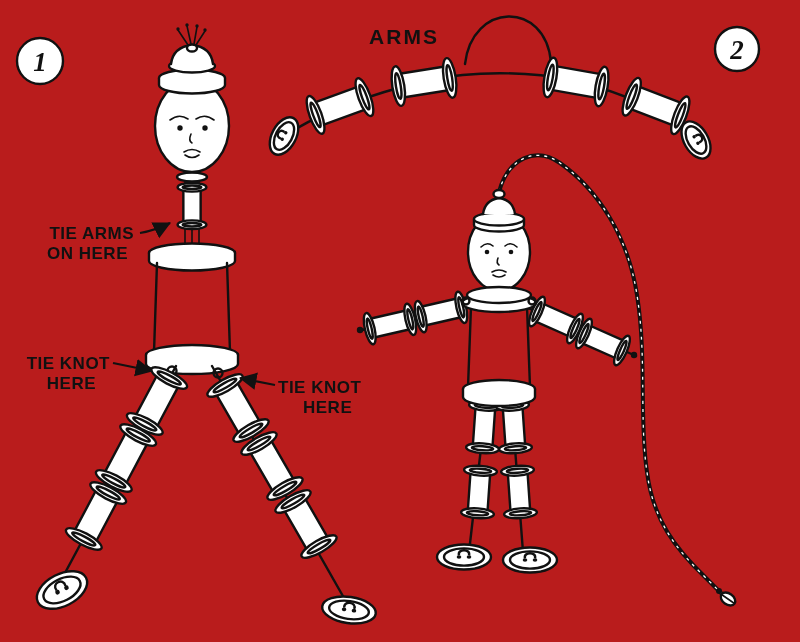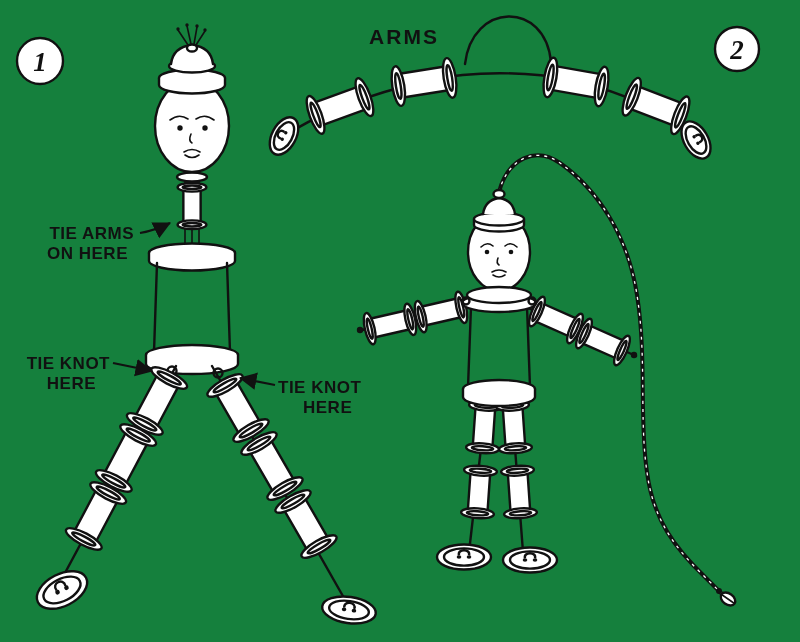--- a/index.html
+++ b/index.html
@@ -1,16 +1,16 @@
 <!DOCTYPE html>
 <html><head>
 <meta charset="utf-8">
 <style>
   html,body{margin:0;padding:0;background:#ffffff;}
-  .page{position:relative;width:800px;height:642px;background:#15803d;overflow:hidden;}
+  .page{position:relative;width:800px;height:642px;background:#b91c1c;overflow:hidden;}
   svg{display:block;}
   .ink{stroke:#111111;stroke-width:2.4;fill:none;stroke-linecap:round;stroke-linejoin:round;}
   .inkfill{stroke:#111111;stroke-width:2.4;fill:#ffffff;stroke-linecap:round;stroke-linejoin:round;}
   .thin{stroke:#111111;stroke-width:1.6;fill:none;stroke-linecap:round;}
   .cord{stroke:#111111;stroke-width:4;fill:none;stroke-linecap:round;}
   .cordtwist{stroke:#ffffff;stroke-width:1.3;fill:none;stroke-dasharray:3 5;}
   .dot{fill:#111111;stroke:none;}
   .lbl{font-family:"Liberation Sans",sans-serif;font-weight:700;font-size:17px;fill:#111111;letter-spacing:.5px;}
   .lbl-big{font-family:"Liberation Sans",sans-serif;font-weight:700;font-size:21px;fill:#111111;letter-spacing:2px;}
   .num{font-family:"Liberation Serif",serif;font-style:italic;font-weight:700;font-size:27px;fill:#111111;}

